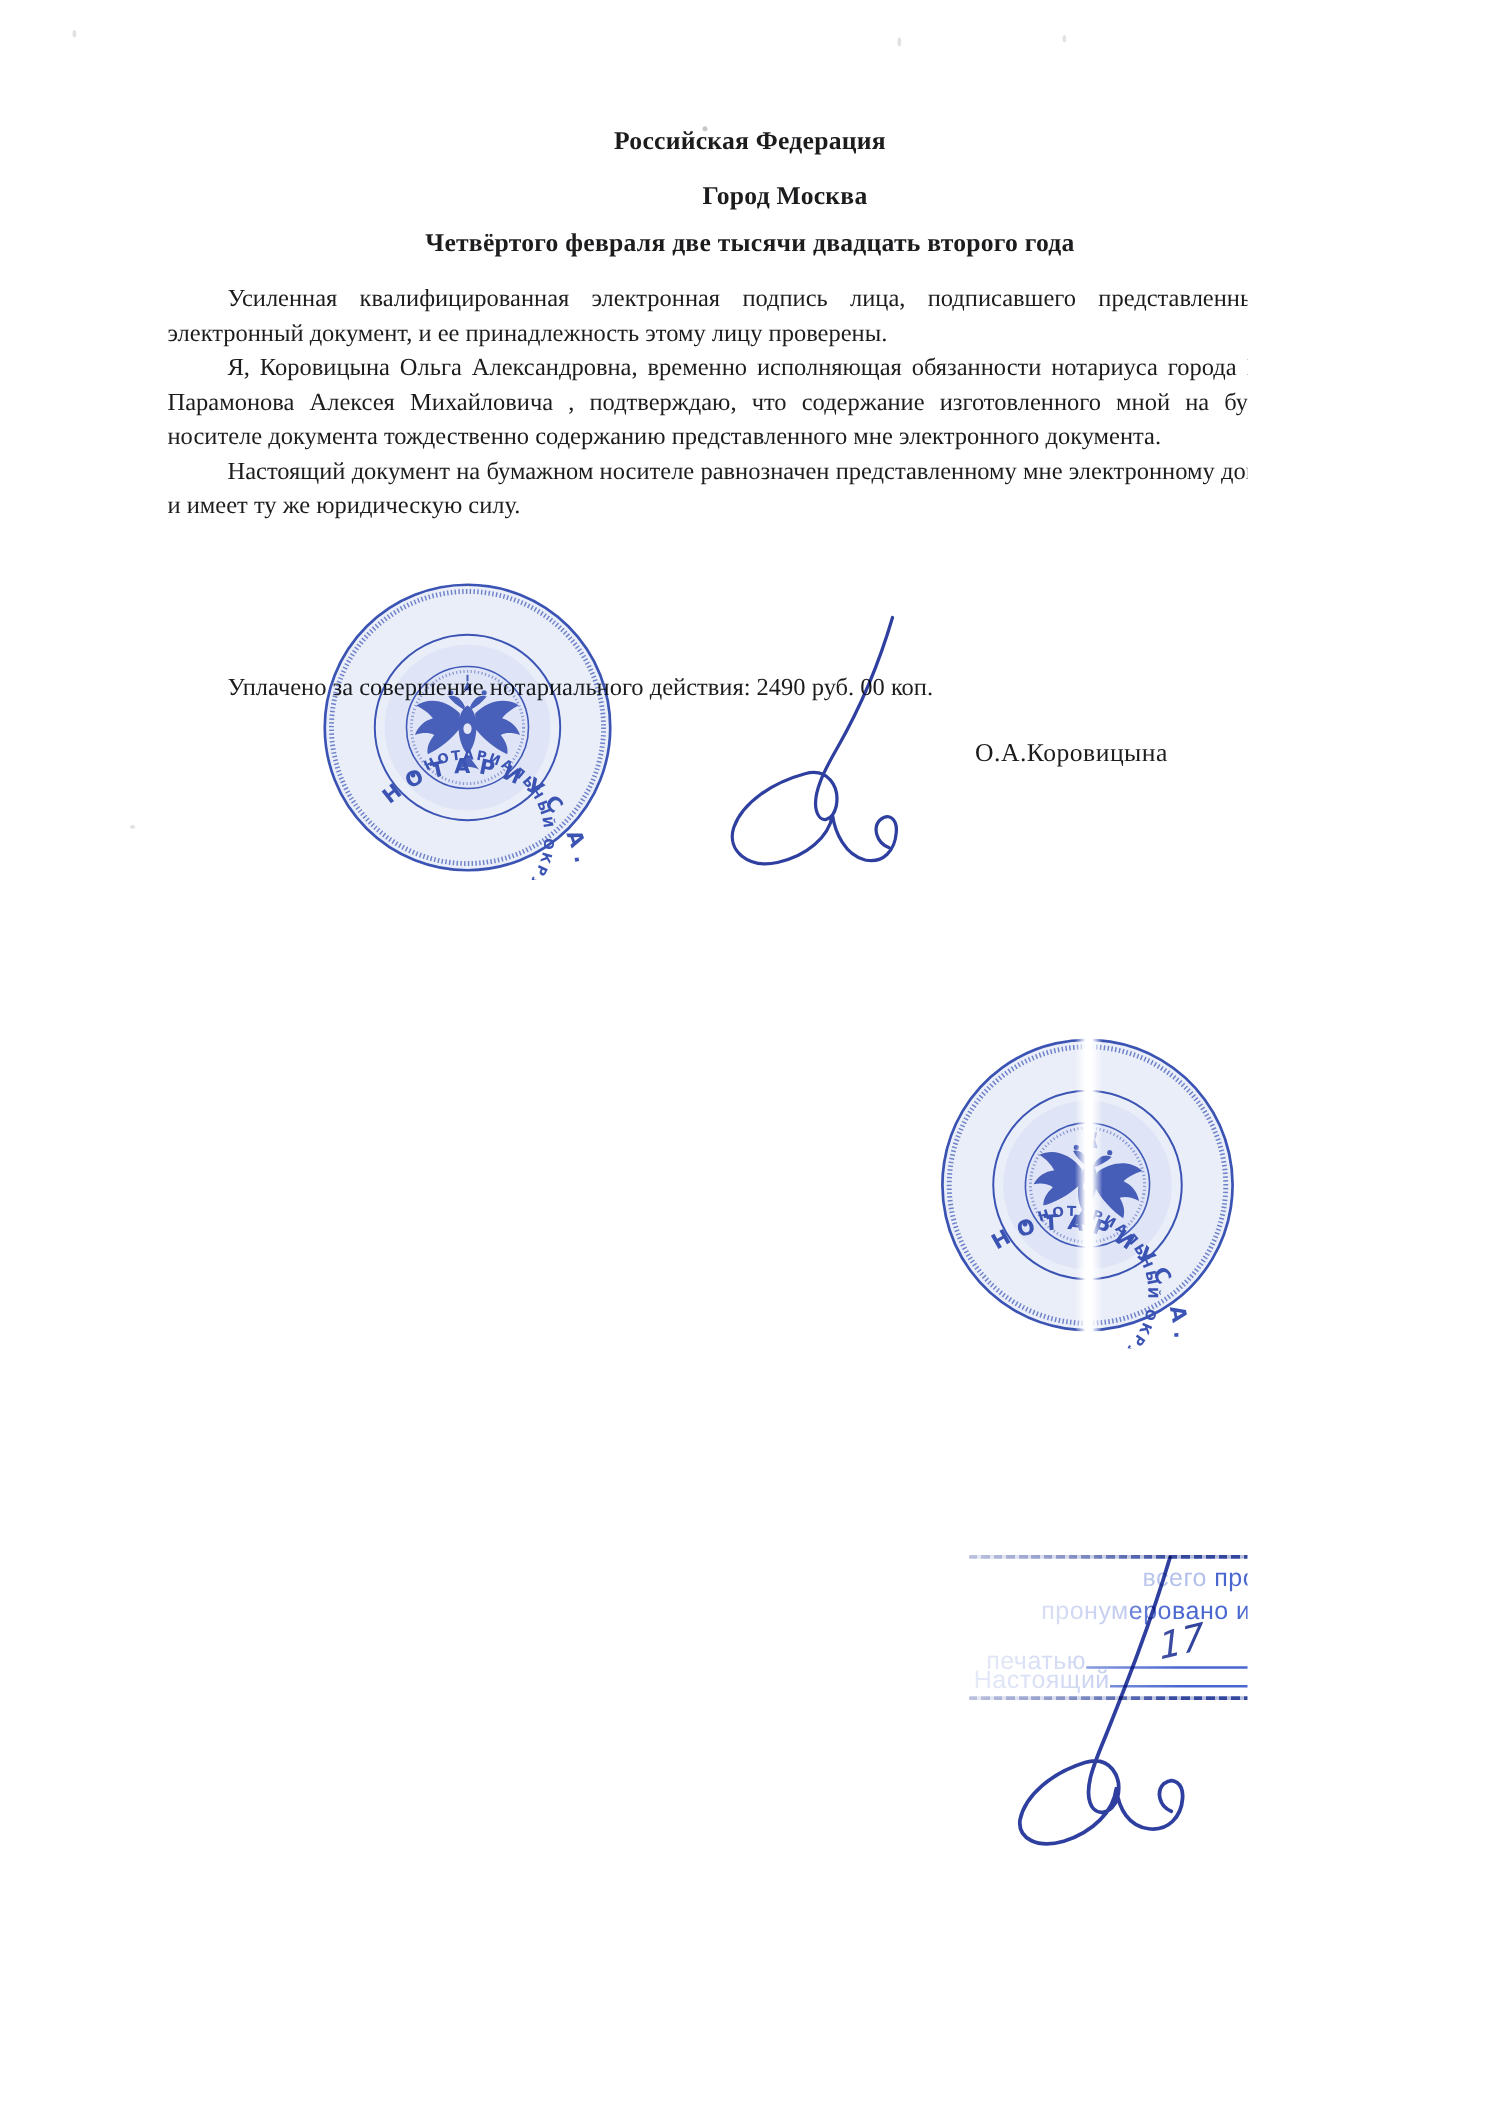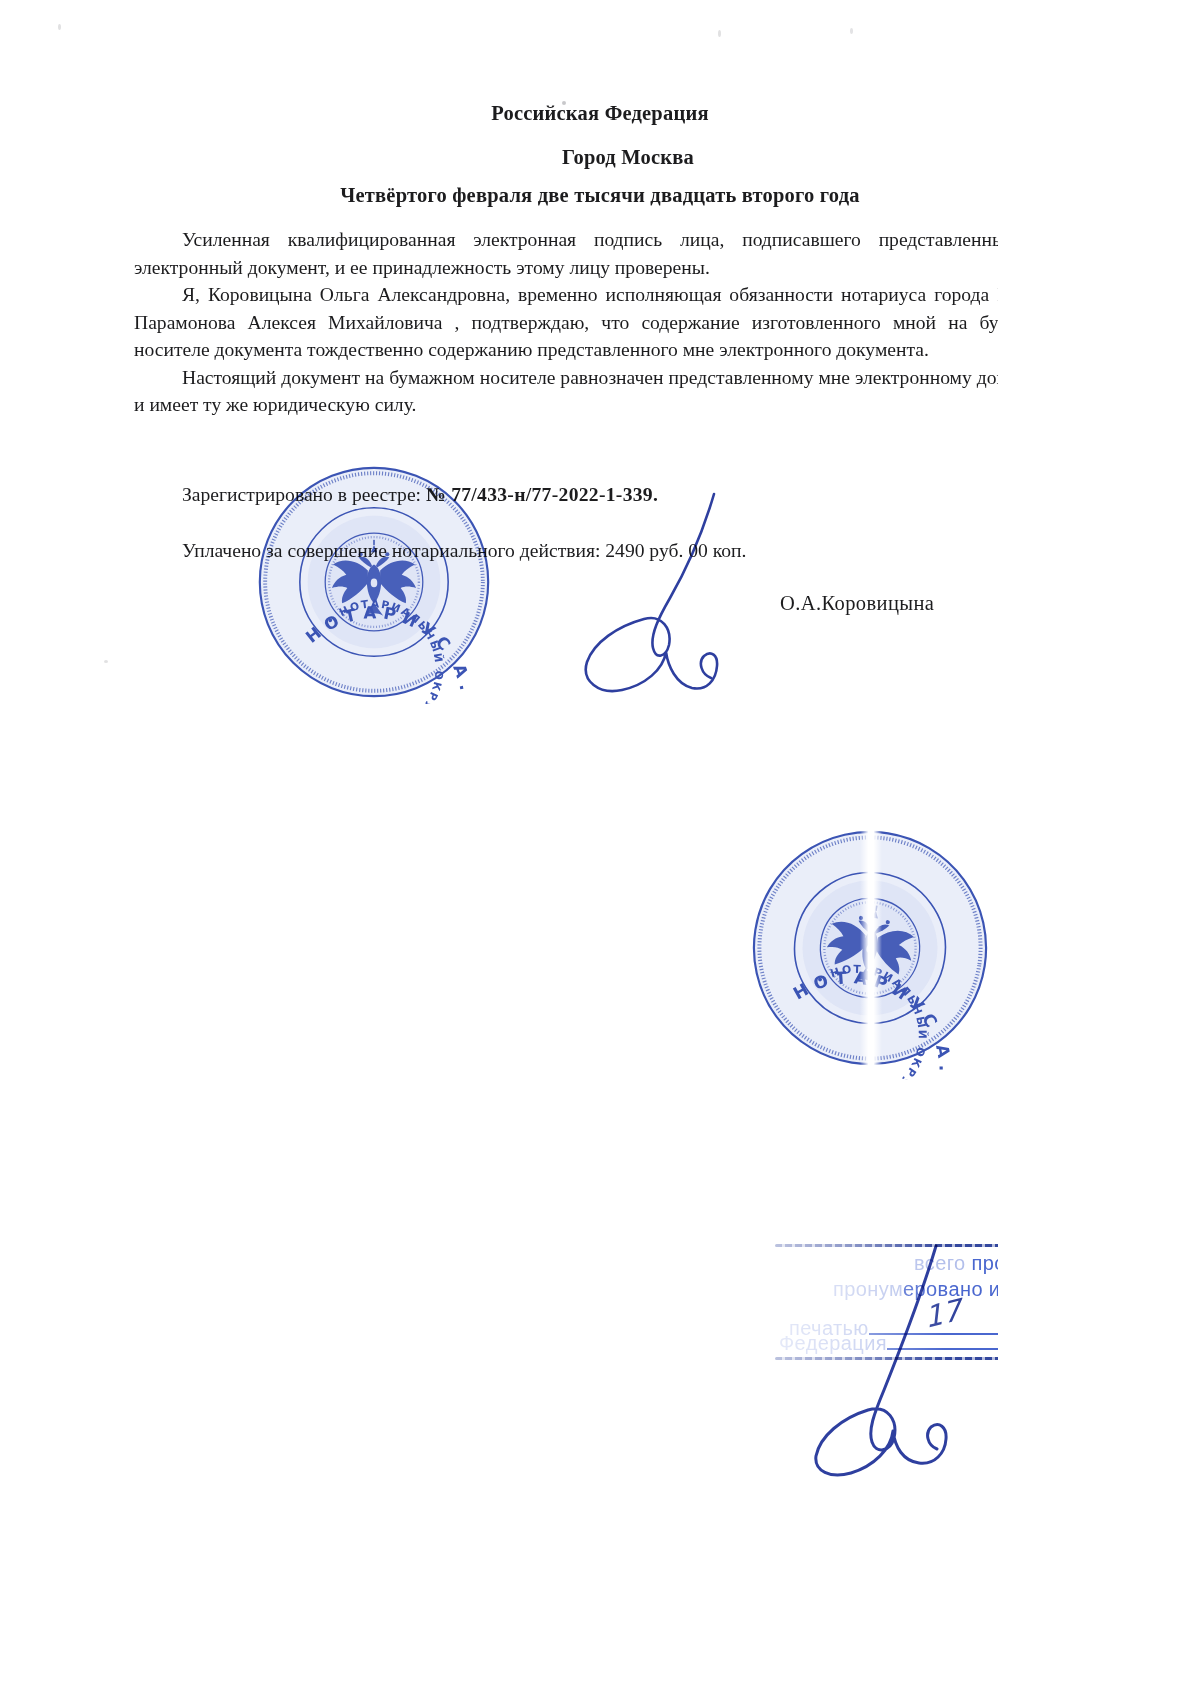--- a/index.html
+++ b/index.html
@@ -104,21 +104,20 @@
   <div class="header-line" style="top:102px;">Российская Федерация</div>
   <div class="header-line" style="top:146px;padding-left:28px;">Город Москва</div>
   <div class="header-line" style="top:184px;text-align:center;">Четвёртого февраля две тысячи двадцать второго года</div>
 
   <div class="text-block">
     <p>Усиленная квалифицированная электронная подпись лица, подписавшего представленный мне электронный документ, и ее принадлежность этому лицу проверены.</p>
     <p>Я, Коровицына Ольга Александровна, временно исполняющая обязанности нотариуса города Москвы Парамонова Алексея Михайловича , подтверждаю, что содержание изготовленного мной на бумажном носителе документа тождественно содержанию представленного мне электронного документа.</p>
     <p>Настоящий документ на бумажном носителе равнозначен представленному мне электронному документу и имеет ту же юридическую силу.</p>
   </div>
 
-  <div class="reg-line"><span>Зарегистрировано в реестре: </span><b>№ 77/433-н/77-2022-1-339.</b></div>
 
   <div class="fee-line">Уплачено за совершение нотариального действия: 2490 руб. 00 коп.</div>
 
   <div class="signatory">О.А.Коровицына</div>
 
   <div class="stamp" style="left:252px;top:460px;">
     <svg width="244" height="244" viewBox="0 0 250 250">
       <g fill="none" stroke="#3b54b4">
         <circle cx="125" cy="125" r="117" fill="#7d97d8" fill-opacity="0.16" stroke-width="2.2"></circle>
         <circle cx="125" cy="125" r="111.5" stroke-width="4" stroke-dasharray="1.2 1.9" opacity="0.7"></circle>
@@ -205,21 +204,21 @@
       C 718,655 711,650 704,656
       C 698,662 701,674 711,678"></path>
   </svg>
 
   <div class="binding-stamp">
     <div class="edge top"></div>
     <div class="edge bottom"></div>
     <div class="bs-line" style="left:104px;top:8px;margin-left:35px;"><span class="bs-faint">всего </span><span>прошнуровано,</span></div>
     <div class="bs-line" style="left:58px;top:34px;"><span class="bs-faint">пронум</span><span>еровано и скреплено</span></div>
     <div class="bs-line" style="left:14px;top:73px;"><span class="bs-faint">печатью</span><span class="bs-underline" style="width:140px;"></span><span>листов</span></div>
-    <div class="bs-line" style="left:4px;top:88px;"><span class="bs-faint">Федерация</span><span class="bs-underline" style="width:178px;"></span></div>
+    <div class="bs-line" style="left:4px;top:88px;"><span class="bs-faint">Настоящий</span><span class="bs-underline" style="width:178px;"></span></div>
     <div class="bs-handwritten">17</div>
   </div>
 
   <svg class="signature" style="left:790px;top:1238px;" width="210" height="250" viewBox="790 1238 210 250">
     <path stroke-width="3" d="M 936,1246
       C 920,1300 900,1350 884,1390
       C 874,1414 868,1430 872,1442
       C 876,1454 890,1452 894,1438
       C 898,1421 888,1404 868,1410
       C 842,1418 820,1436 816,1456

